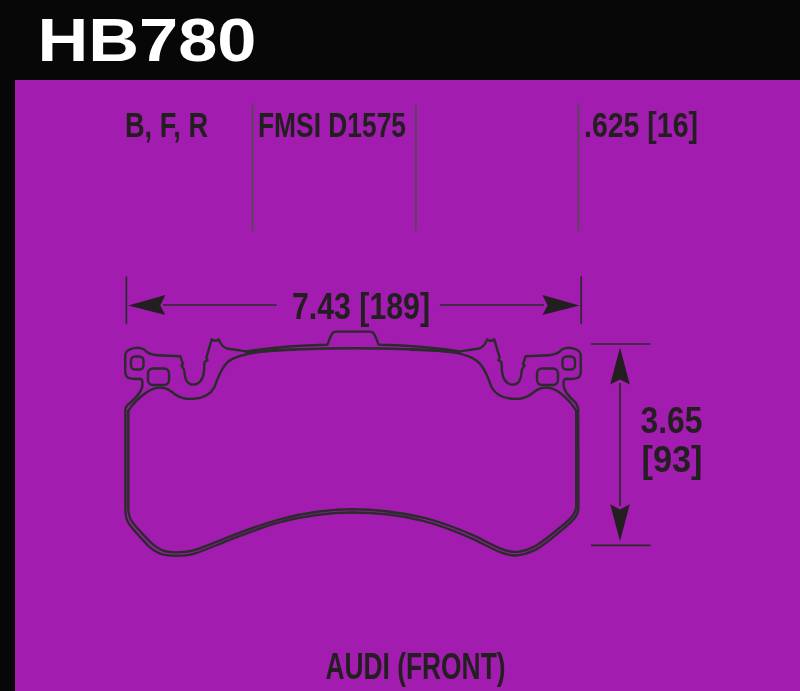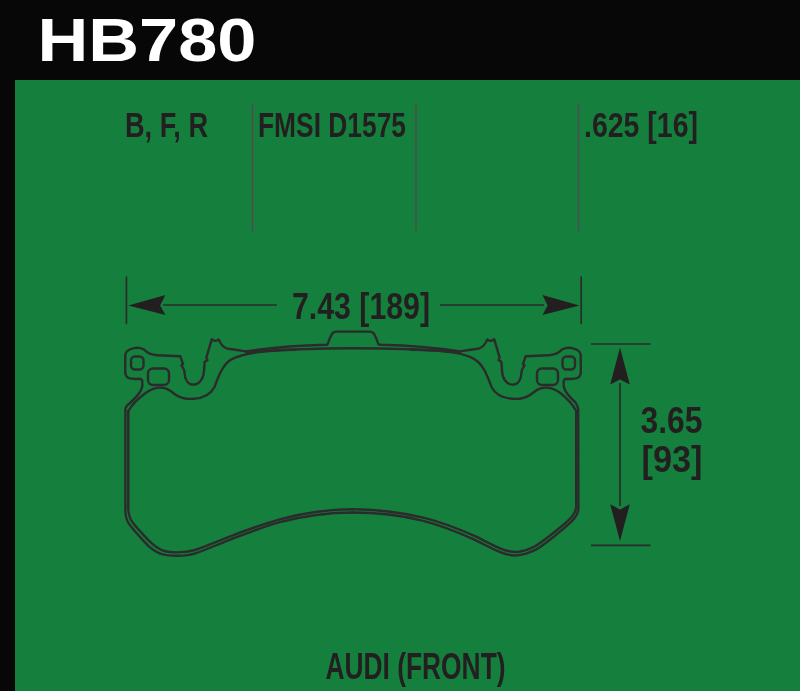--- a/index.html
+++ b/index.html
@@ -1,16 +1,16 @@
 <!DOCTYPE html>
 <html><head>
 <meta charset="utf-8">
 <style>
   html,body{margin:0;padding:0;background:#ffffff;}
-  #page{position:relative;width:800px;height:691px;background:#15803d;overflow:hidden;
+  #page{position:relative;width:800px;height:691px;background:#a21caf;overflow:hidden;
         font-family:"Liberation Sans",sans-serif;}
   svg text{font-family:"Liberation Sans",sans-serif;font-weight:bold;fill:#231f20;}
 </style>
 </head>
 <body>
 <div id="page">
 <svg width="800" height="691" viewBox="0 0 800 691">
 
   <rect x="0" y="0" width="800" height="80" fill="#070707"></rect>
   <rect x="0" y="0" width="15" height="691" fill="#070707"></rect>

